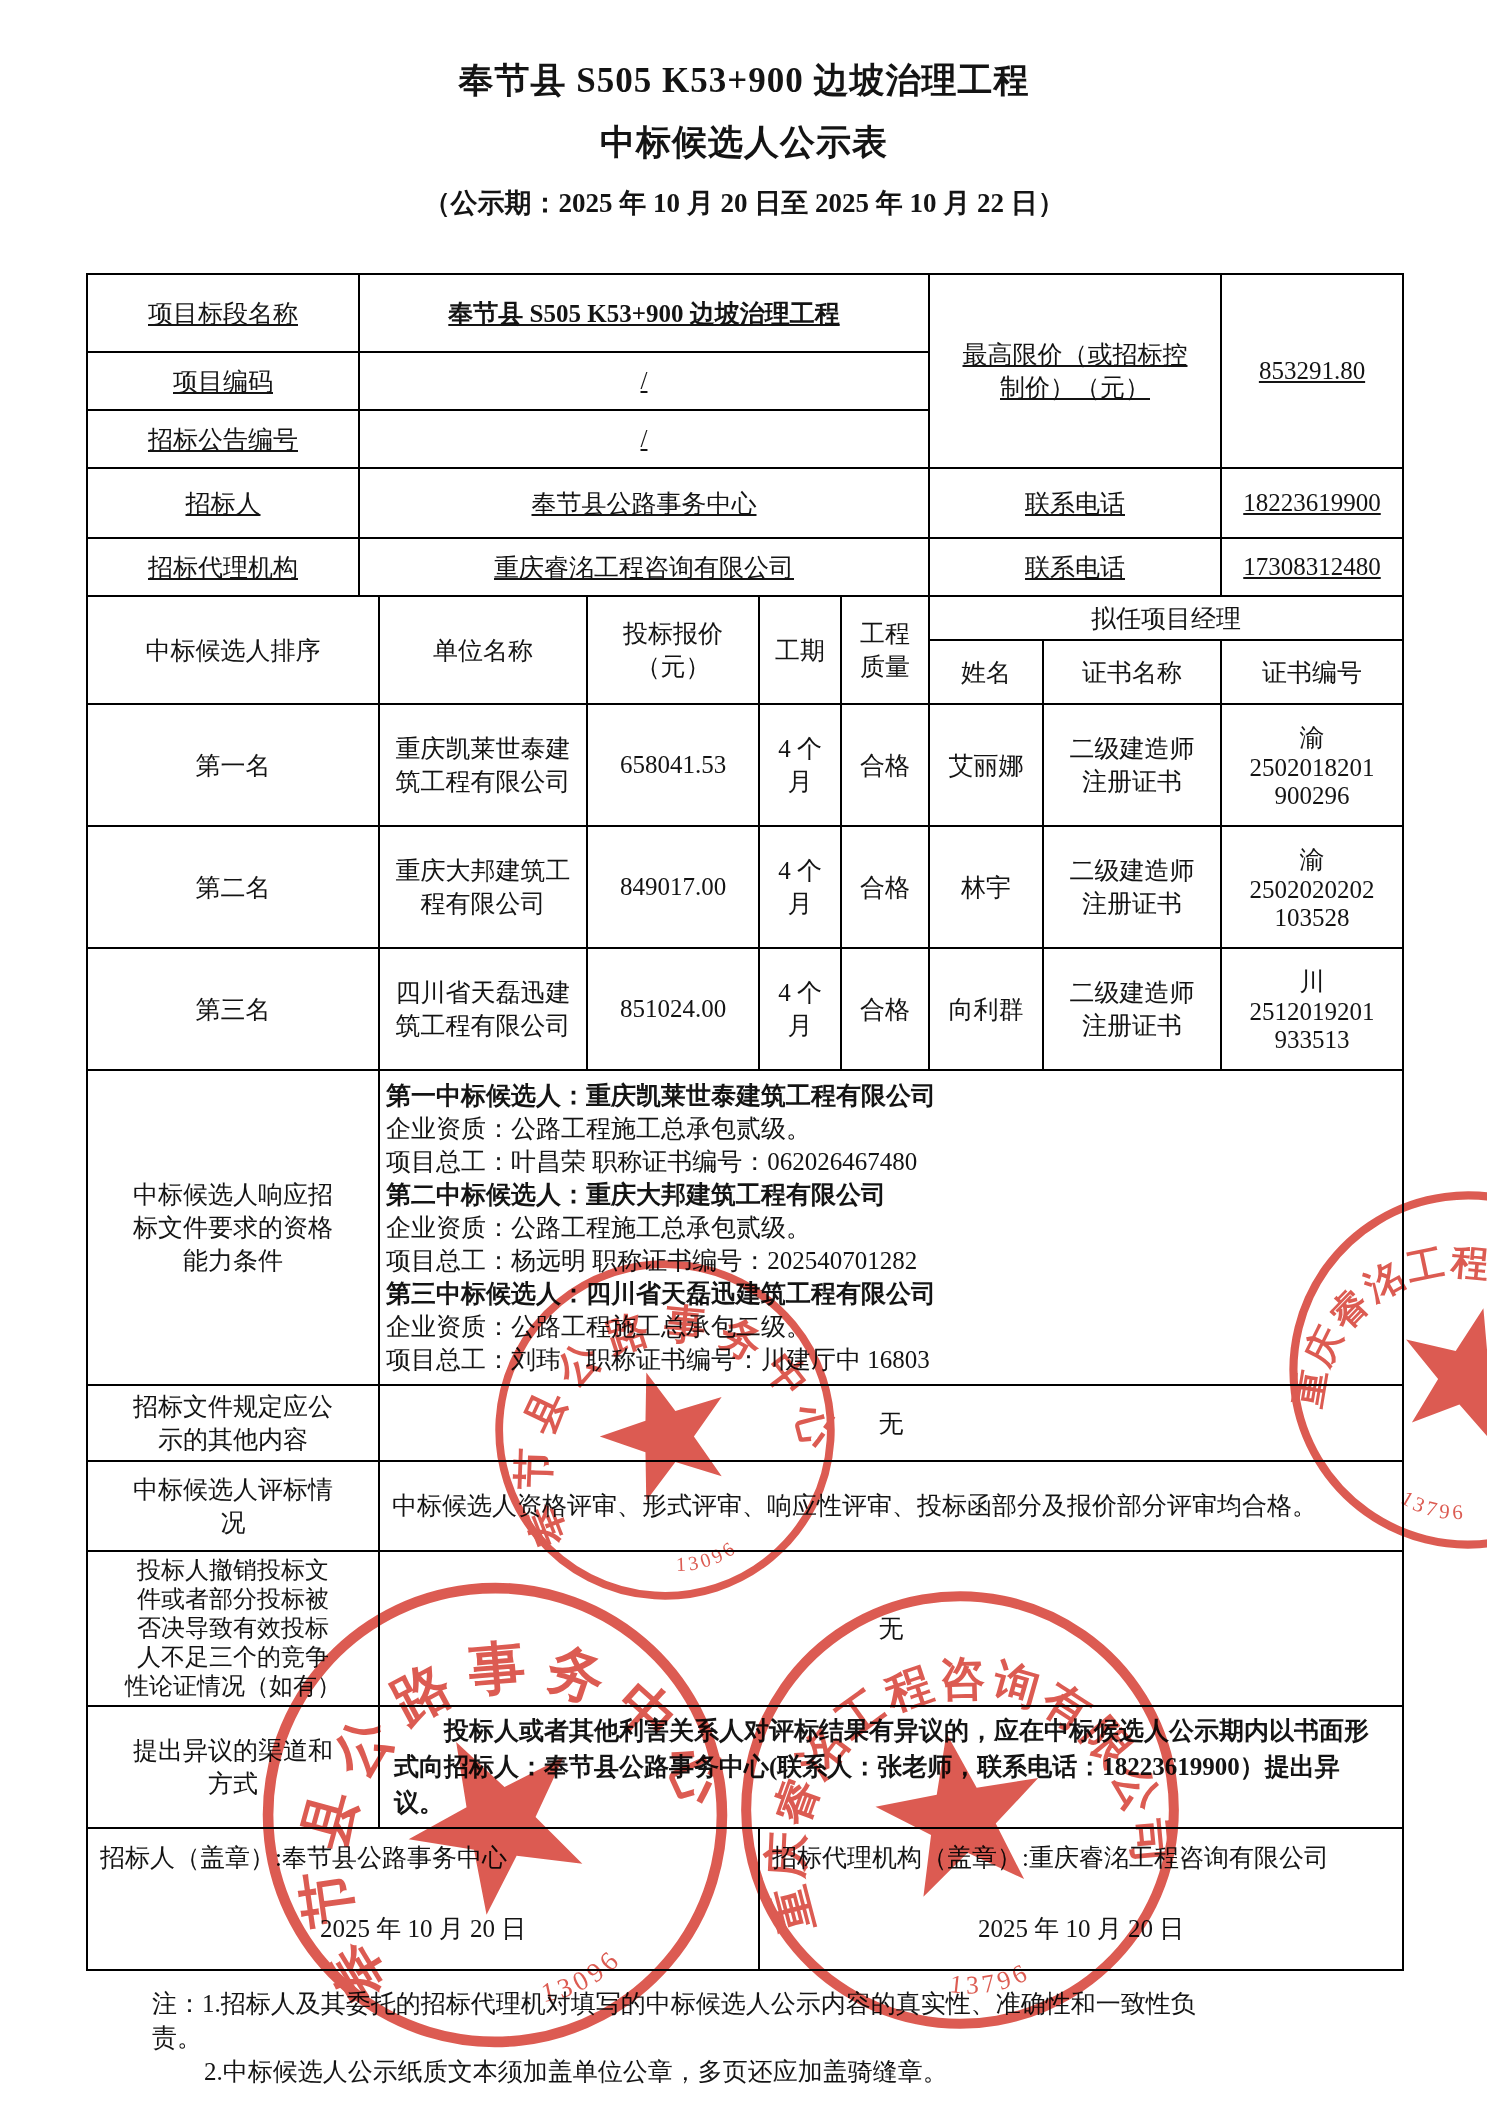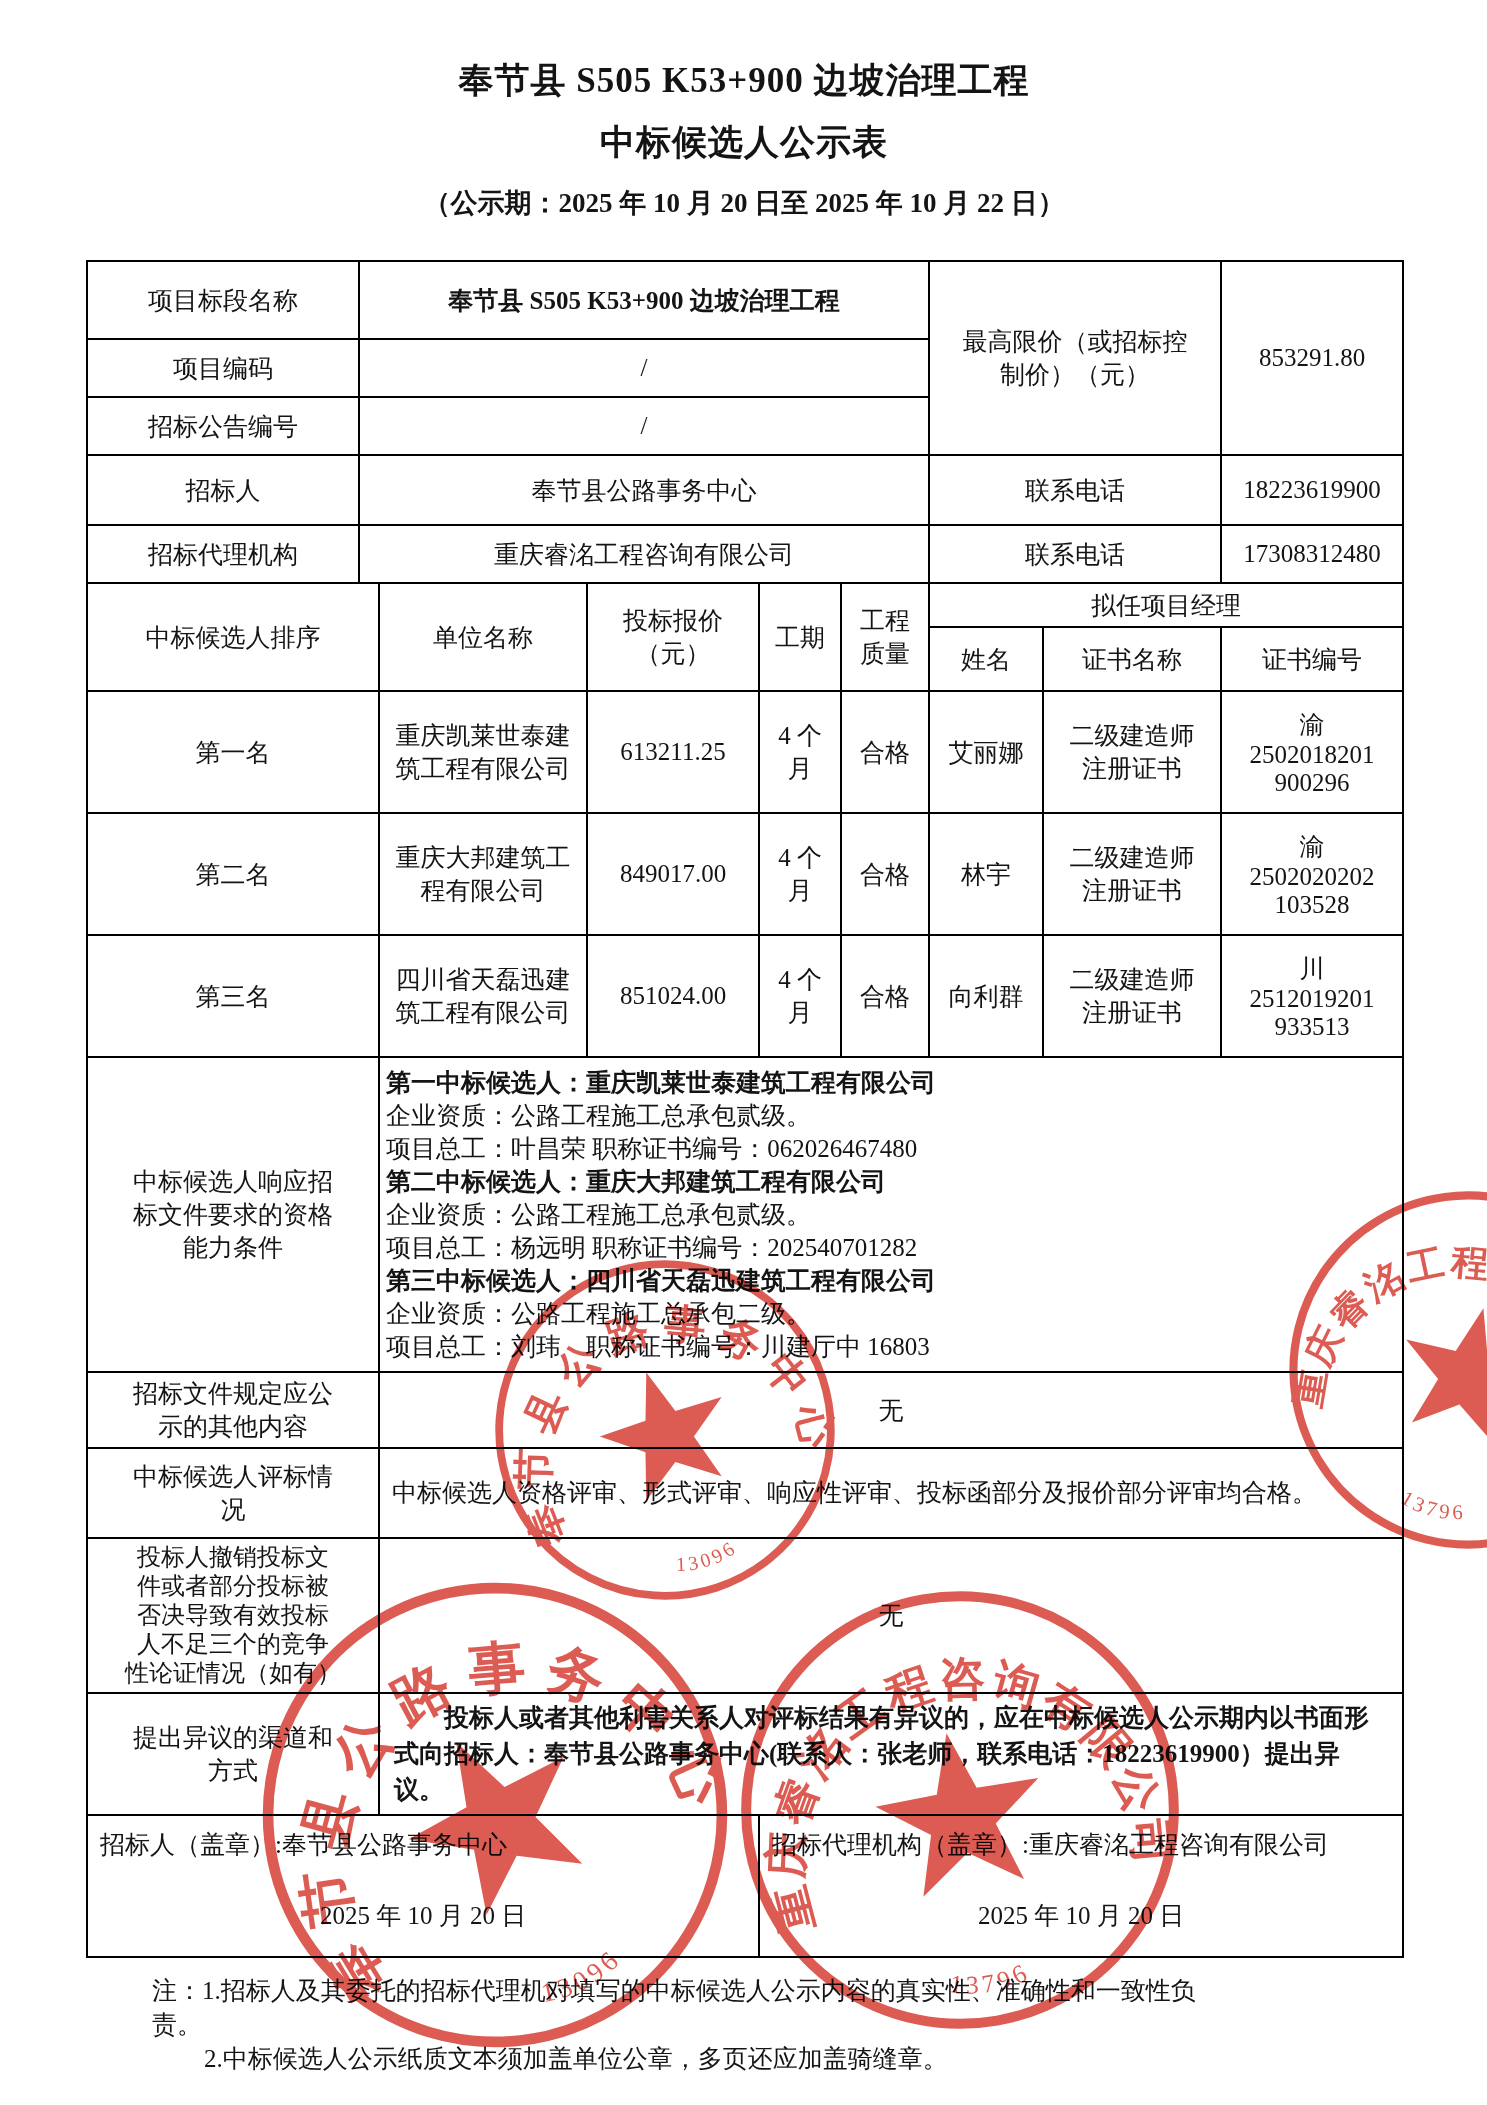--- a/index.html
+++ b/index.html
@@ -3,21 +3,21 @@
 <meta charset="utf-8">
 <style>
   html,body{margin:0;padding:0;width:1487px;height:2105px;background:#ffffff;overflow:hidden;
     font-family:"Liberation Serif","DejaVu Serif",serif;color:#141414;}
   .doc{position:absolute;left:86px;top:58px;width:1316px;}
   .title1,.title2{text-align:center;font-weight:bold;font-size:35px;line-height:46px;letter-spacing:1px;}
   .title1{margin-bottom:16px;}
   .title2{margin-bottom:20px;}
   .period{text-align:center;font-weight:bold;font-size:27px;line-height:34px;}
   table{border-collapse:collapse;table-layout:fixed;width:1316px;}
-  table.tbl-top{margin-top:40px;}
+  table.tbl-top{margin-top:53px;text-decoration:underline;}
   table + table{margin-top:-2px;}
   td{border:2px solid #000;font-size:25px;text-align:center;vertical-align:middle;padding:4px 6px;
      overflow:hidden;word-break:break-all;}
   .pre{white-space:pre-line;}
   .bold{font-weight:bold;}
   .qual-cell{padding:8px 4px 8px 6px;}
   .qual-line{font-size:25px;line-height:33px;text-align:left;}
   .obj-text{text-align:left;text-indent:2em;line-height:36px;padding:6px 14px;font-weight:bold;}
   .eval-text{text-align:left;line-height:34px;padding:4px 12px;}
   .withdraw-label{font-size:24px;line-height:29px;}
@@ -107,21 +107,21 @@
     </tr>
     <tr style="height:64px">
       <td>姓名</td>
       <td>证书名称</td>
       <td>证书编号</td>
     </tr>
     <tr style="height:122px">
       <td>第一名</td>
       <td class="pre">重庆凯莱世泰建
 筑工程有限公司</td>
-      <td>613211.25</td>
+      <td>658041.53</td>
       <td class="pre">4 个
 月</td>
       <td>合格</td>
       <td>艾丽娜</td>
       <td class="pre">二级建造师
 注册证书</td>
       <td class="pre">渝
 2502018201
 900296</td>
     </tr>

